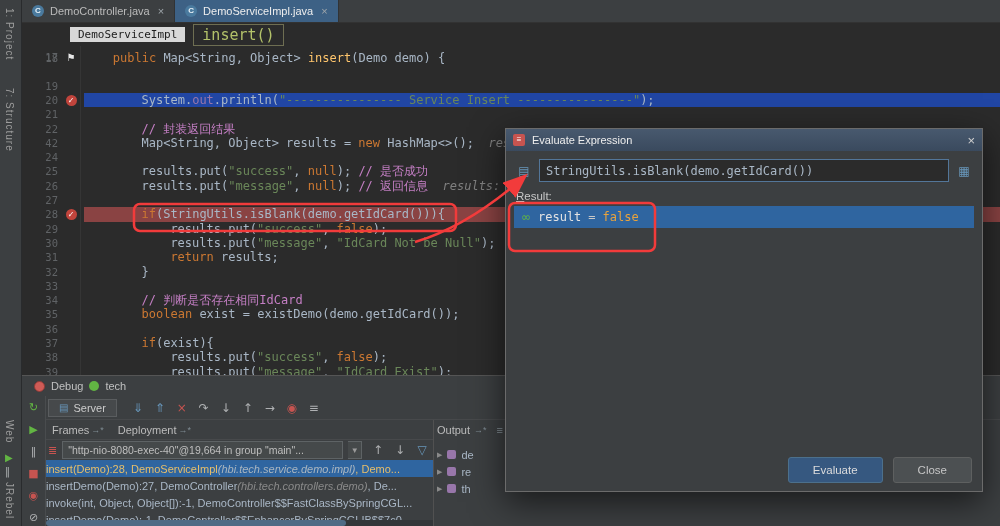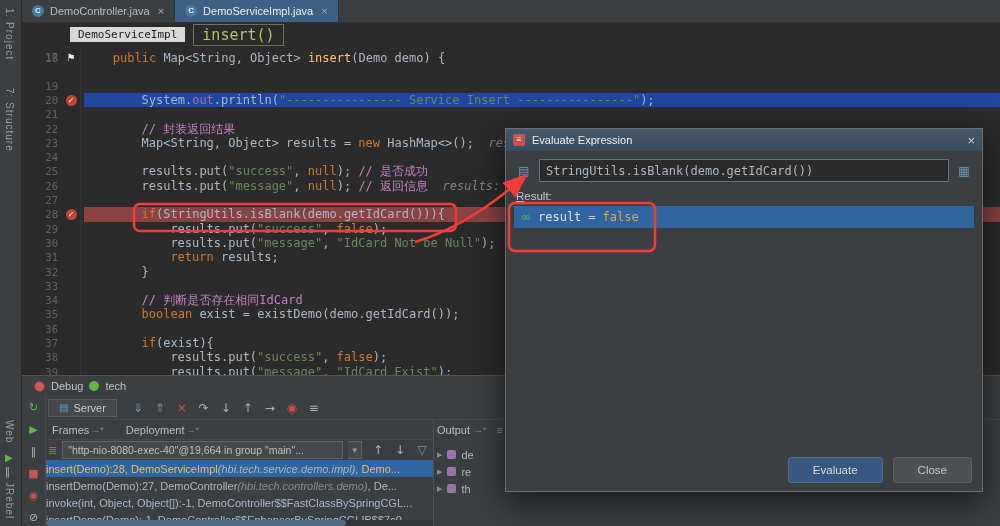--- a/index.html
+++ b/index.html
@@ -42,21 +42,21 @@
   .dbg-header{height:20px;display:flex;align-items:center;gap:6px;padding-left:12px;font-size:11px;color:#c0c0c0}
   .dbg-bug{width:11px;height:11px;border-radius:50%;background:#cf5b56;border:1px solid #8d3b38}
   .tech-bug{width:10px;height:10px;border-radius:50%;background:#62b543}
   .dbg-strip{position:absolute;left:0;top:20px;bottom:0;width:24px;border-right:1px solid #494c4e;display:flex;flex-direction:column;align-items:center;gap:9px;padding-top:5px}
   .strip-icon{font-size:11px;font-family:"DejaVu Sans",sans-serif}
   .dbg-row2{position:absolute;top:20px;left:24px;right:0;height:24px;display:flex;align-items:center;border-bottom:1px solid #47494b;padding-left:2px}
   .server-tab{display:flex;align-items:center;gap:5px;font-size:11px;color:#ccc;background:#46494b;border:1px solid #5a5d5f;padding:2px 10px}
   .server-icon{color:#6897bb;font-size:10px}
   #dbg-toolbar{display:flex;align-items:center;margin-left:10px}
   .tbi{width:22px;text-align:center;font-size:12px;font-family:"DejaVu Sans",sans-serif}
-  .dbg-row3{position:absolute;top:44px;left:24px;width:387px;height:20px;display:flex;align-items:center;font-size:11px;color:#bcbcbc;gap:14px;padding-left:2px;border-bottom:1px solid #47494b}
+  .dbg-row3{position:absolute;top:44px;left:24px;width:387px;height:20px;display:flex;align-items:center;font-size:11px;color:#bcbcbc;gap:6px;padding-left:2px;border-bottom:1px solid #47494b}
   .viewtab{display:flex;align-items:center;gap:2px;padding:0 4px}
   .suffix{color:#7f8b93;font-size:9px}
   .dbg-row4{position:absolute;top:64px;left:24px;width:387px;height:20px;display:flex;align-items:center;gap:5px;padding-left:2px}
   .thread-icon{color:#c75450;font-size:11px;font-family:"DejaVu Sans",sans-serif}
   .thread-combo{width:286px;height:18px;background:#45494a;border:1px solid #5e6365;font-size:10.5px;color:#bfbfbf;display:flex;align-items:center;padding:0 5px;white-space:nowrap;overflow:hidden}
   .combo-arrow{width:14px;height:18px;background:#45494a;border:1px solid #5e6365;border-left:none;color:#9a9a9a;font-size:8px;display:flex;align-items:center;justify-content:center}
   #thread-icons{display:flex;align-items:center}
   #frames-list{position:absolute;top:84px;left:24px;width:387px;bottom:6px;overflow:hidden;font-size:11px}
   .frame-row{height:17px;display:flex;align-items:center;white-space:nowrap;overflow:hidden}
   .frame-row.sel{background:var(--accent)}
@@ -153,21 +153,21 @@
         <span class="lnum">21</span>
         <span class="gut"></span>
         <span class="code" style="padding-left: 0px;"></span>
       </div>
       <div class="cl" style="top: 75.5px;">
         <span class="lnum">22</span>
         <span class="gut"></span>
         <span class="code" style="padding-left: 57.6px;"><span class="tk-cmt">// 封装返回结果</span></span>
       </div>
       <div class="cl" style="top: 89.8px;">
-        <span class="lnum">23</span>
+        <span class="lnum">42</span>
         <span class="gut"></span>
         <span class="code" style="padding-left: 57.6px;"><span class="tk-def">Map&lt;String, Object&gt; results = </span><span class="tk-kw">new</span><span class="tk-def"> HashMap&lt;&gt;();</span><span class="tk-hint">  results: size = 2</span></span>
       </div>
       <div class="cl" style="top: 104.1px;">
         <span class="lnum">24</span>
         <span class="gut"></span>
         <span class="code" style="padding-left: 0px;"></span>
       </div>
       <div class="cl" style="top: 118.4px;">
         <span class="lnum">25</span>

